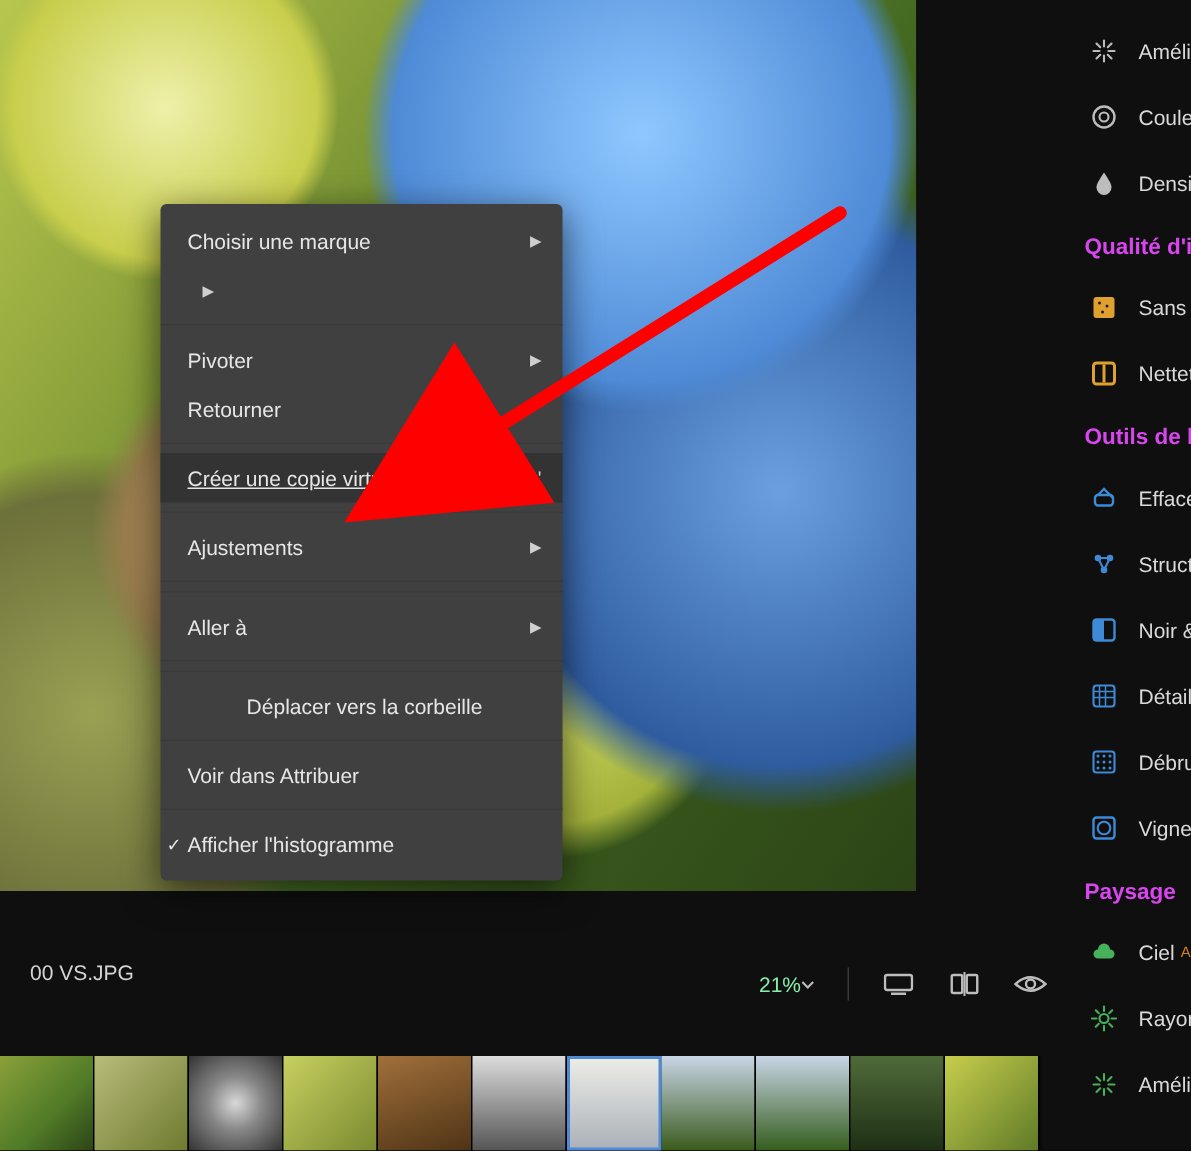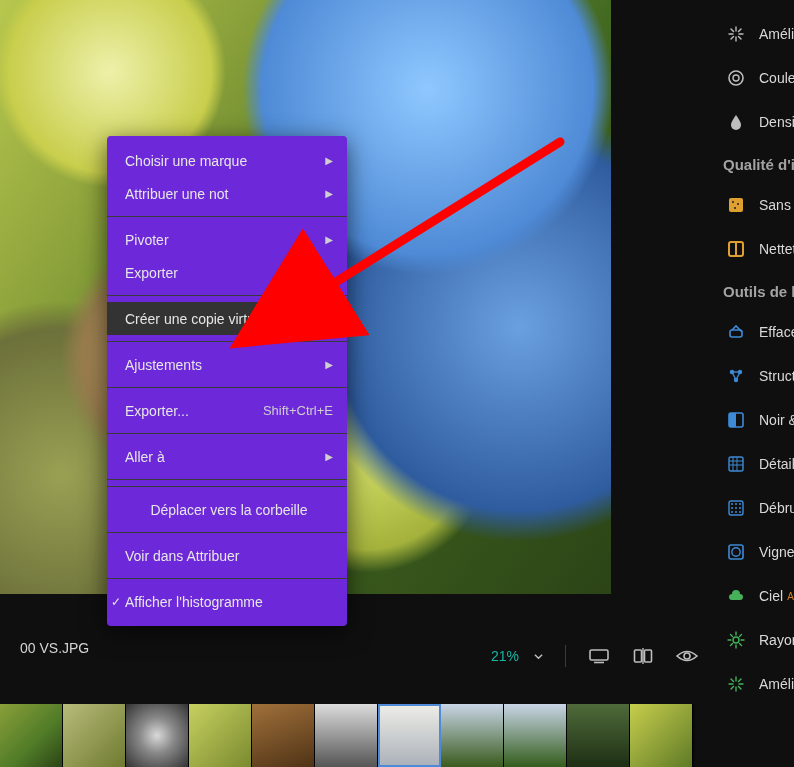--- a/index.html
+++ b/index.html
@@ -35,21 +35,21 @@
   
   .sidebar {
     position: absolute;
     left: 611px; top: 0;
     width: 183px; height: 767px;
     background: #0f0f0f;
     padding-top: 12px;
     overflow: hidden;
   }
   .sidebar-group-title {
-    color: #a3a3a3;
+    color: #d946ef;
     font-size: 15px;
     font-weight: 600;
     padding: 12px 0 10px 112px;
     white-space: nowrap;
   }
   .sidebar-item {
     display: flex;
     align-items: center;
     height: 44px;
     padding-left: 116px;
@@ -69,22 +69,22 @@
     color: #d08020;
     font-size: 10px;
     margin-left: 4px;
     vertical-align: super;
   }
 
   
   .context-menu {
     position: absolute;
     left: 107px; top: 136px;
-    width: 240px;
-    background: #6d28d9;
+    width: 268px;
+    background: #404040;
     border-radius: 4px;
     box-shadow: 0 6px 24px rgba(0,0,0,.6);
     padding: 8px 0;
     font-size: 14px;
     color: #e6e6e6;
     z-index: 20;
   }
   .menu-item {
     display: flex;
     align-items: center;
@@ -129,24 +129,24 @@
   .bottom-right-cluster {
     position: absolute;
     right: 96px; top: 632px;
     height: 48px;
     display: flex;
     align-items: center;
     gap: 22px;
   }
   .zoom {
     font-size: 14px;
-    color: #14b8a6;
+    color: #86efac;
     display: flex;
     align-items: center;
-    gap: 15px;
+    gap: 0;
     cursor: pointer;
   }
   .vsep {
     width: 1px; height: 22px;
     background: #3a3a3a;
   }
   .small-icon {
     width: 22px; height: 22px;
     display: inline-flex;
     align-items: center; justify-content: center;
@@ -306,20 +306,21 @@
     </div>
     <div class="sidebar-item">
       <span class="icon">
         <svg width="18" height="18" viewBox="0 0 18 18">
           <rect x="2" y="2" width="14" height="14" rx="2" fill="none" stroke="#3f8ad6" stroke-width="1.6"></rect>
           <circle cx="9" cy="9" r="4.2" fill="none" stroke="#3f8ad6" stroke-width="1.4"></circle>
         </svg>
       </span>
       <span>Vignet</span>
     </div>
+    <div class="sidebar-group-title">Paysage</div>
     <div class="sidebar-item">
       <span class="icon">
         <svg width="18" height="18" viewBox="0 0 18 18">
           <path d="M5 13 A3 3 0 0 1 5 7 A4 4 0 0 1 13 7 A3 3 0 0 1 13 13 Z" fill="#46b05a"></path>
         </svg>
       </span>
       <span>Ciel</span>
       <span class="ai-badge">AI</span>
     </div>
     <div class="sidebar-item">
@@ -358,46 +359,41 @@
       <span>Amélio</span>
     </div>
   </div>
 
 <div class="context-menu" id="ctx">
     <div class="menu-item" style="position: relative;">
       <span class="label">Choisir une marque</span>
       <span class="arrow">▶</span>
     </div>
     <div class="menu-item" style="position: relative;">
-      <span class="label">Attribuer une not</span>
       <span class="arrow">▶</span>
     </div>
     <div class="menu-sep"></div>
     <div class="menu-item" style="position: relative; justify-content: center;">
       <span class="label">Pivoter</span>
       <span class="arrow">▶</span>
     </div>
     <div class="menu-item" style="position: relative;">
-      <span class="label">Exporter</span>
-    </div>
-    <div class="menu-sep"></div>
-    <div class="menu-item highlighted" style="position: relative;">
+      <span class="label">Retourner</span>
+    </div>
+    <div class="menu-sep"></div>
+    <div class="menu-item highlighted" style="position: relative; text-decoration: underline;">
       <span class="label">Créer une copie virtuelle</span>
       <span class="shortcut">Ctrl + '</span>
     </div>
     <div class="menu-sep"></div>
     <div class="menu-item" style="position: relative;">
       <span class="label">Ajustements</span>
       <span class="arrow">▶</span>
     </div>
     <div class="menu-sep"></div>
-    <div class="menu-item" style="position: relative;">
-      <span class="label">Exporter...</span>
-      <span class="shortcut">Shift+Ctrl+E</span>
-    </div>
     <div class="menu-sep"></div>
     <div class="menu-item" style="position: relative;">
       <span class="label">Aller à</span>
       <span class="arrow">▶</span>
     </div>
     <div class="menu-sep"></div>
     <div class="menu-sep"></div>
     <div class="menu-item" style="position: relative; text-align: center;">
       <span class="label">Déplacer vers la corbeille</span>
     </div>

